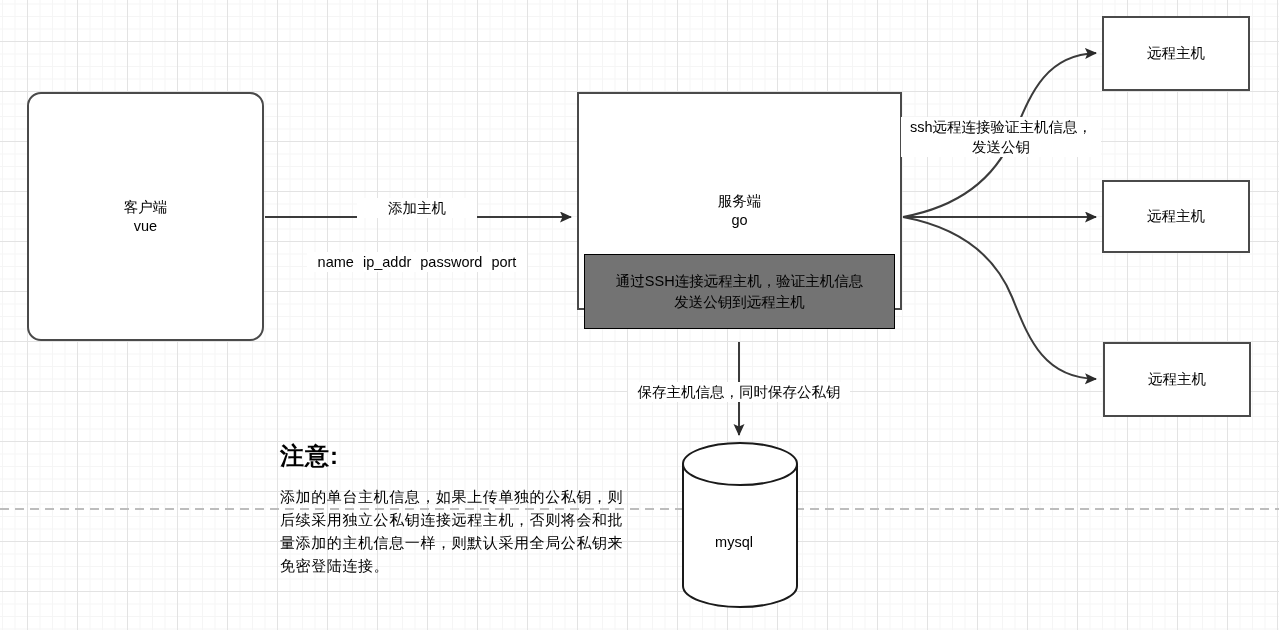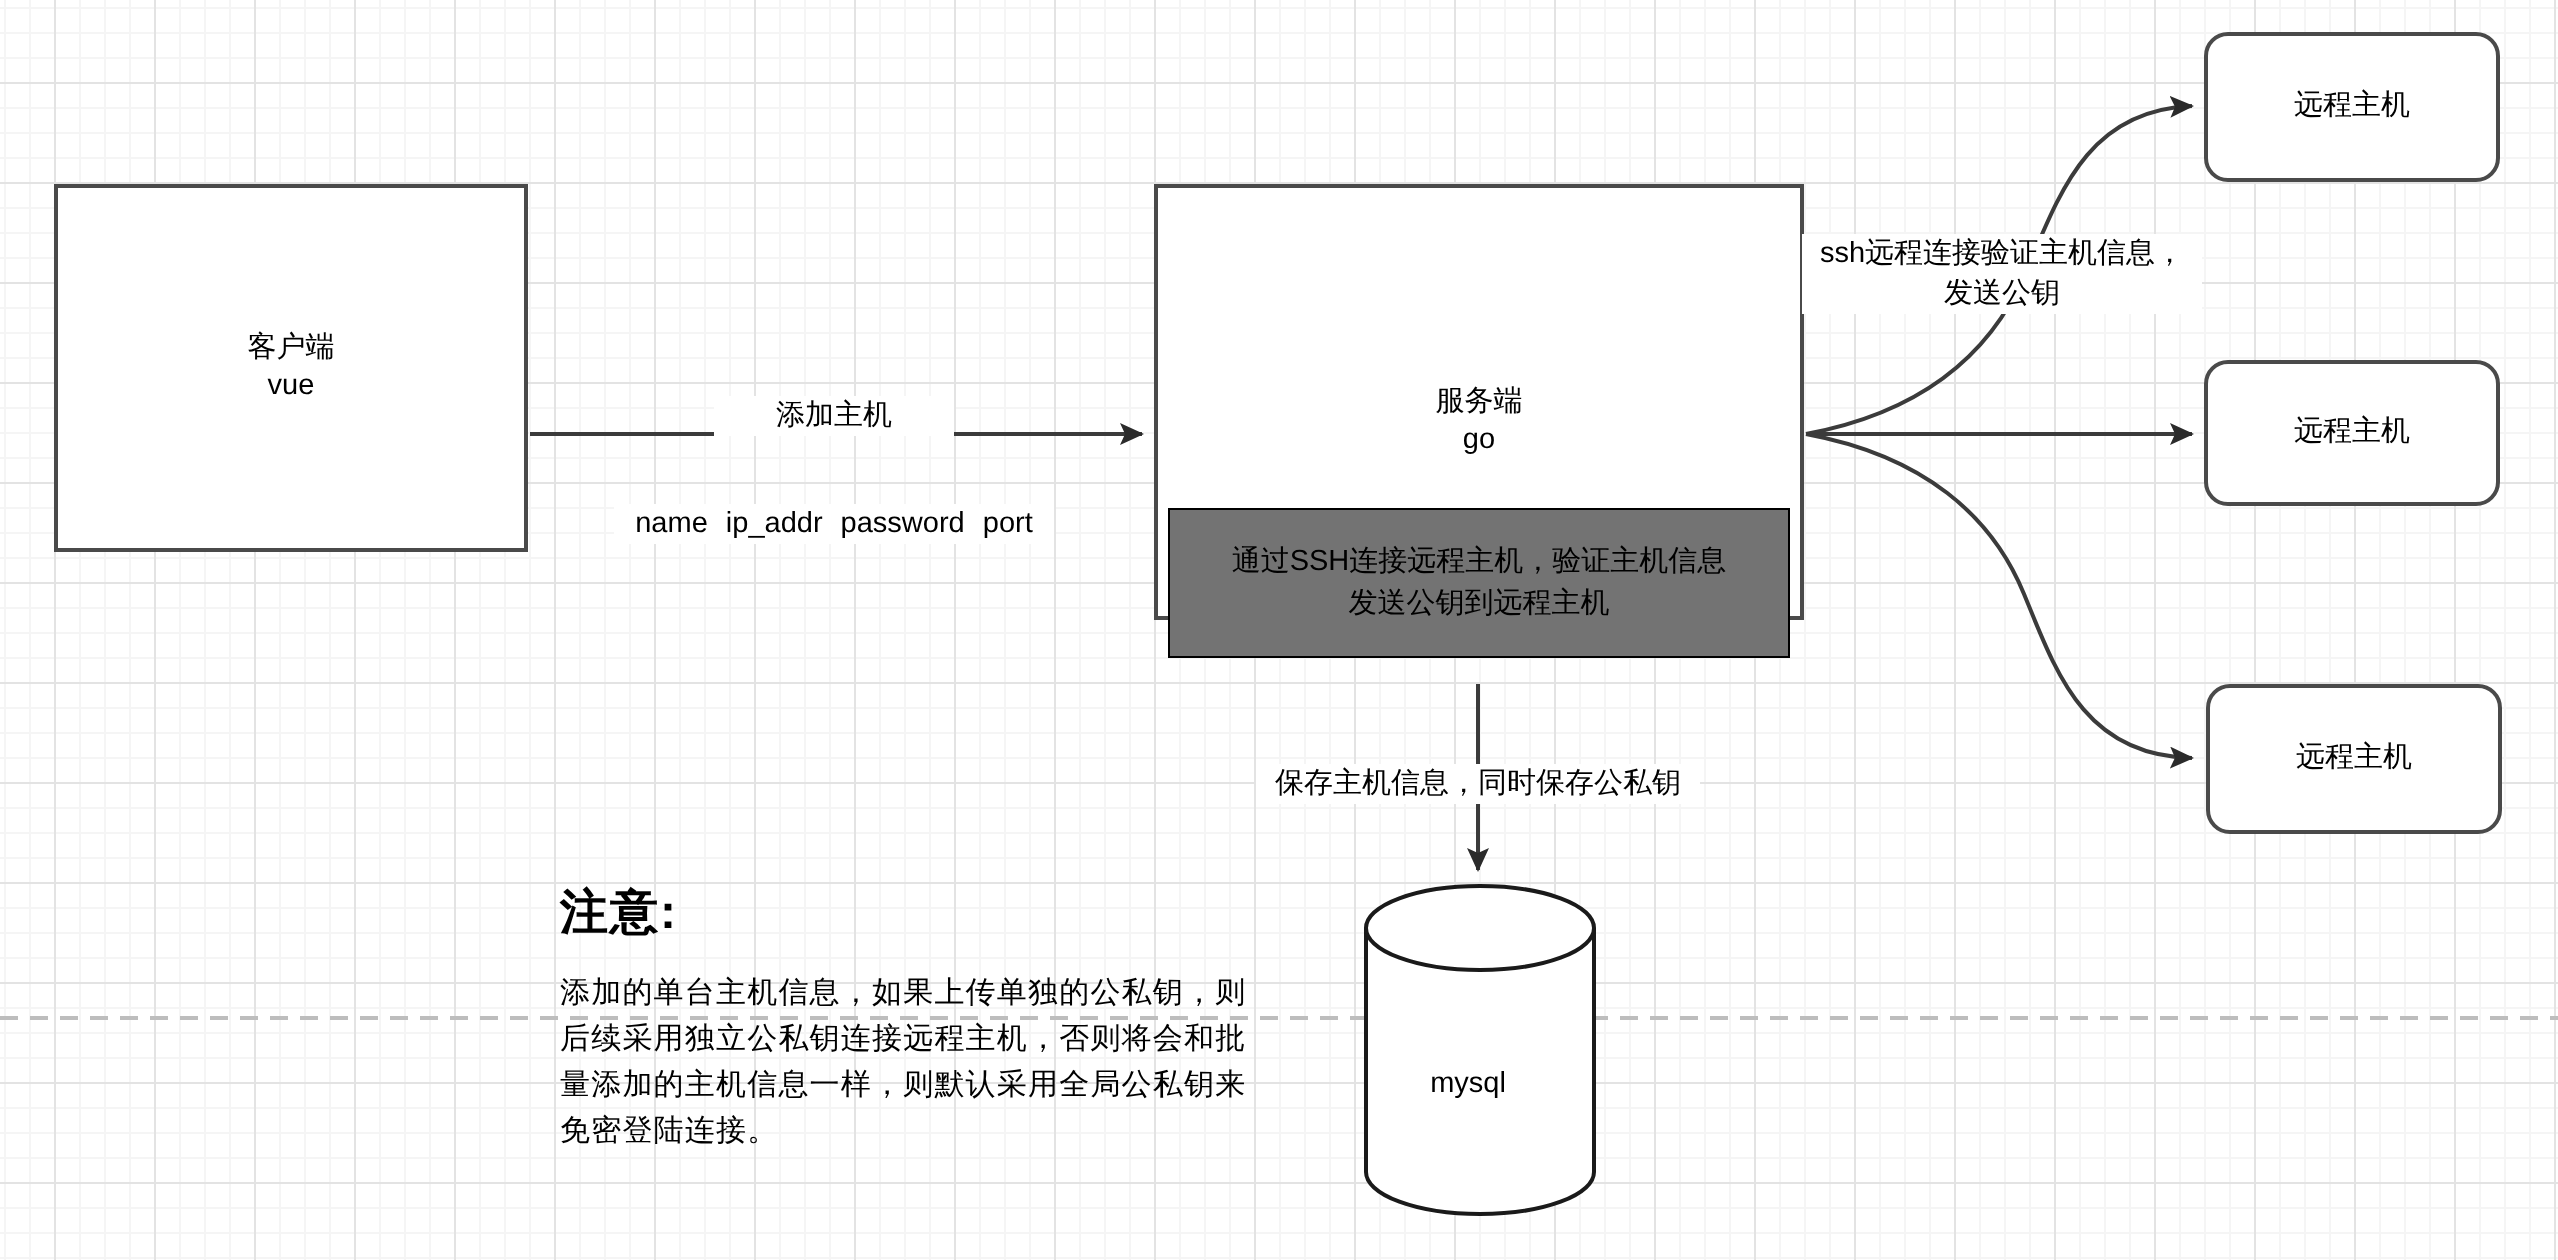--- a/index.html
+++ b/index.html
@@ -19,30 +19,30 @@
   }
 
   svg.wires{ position:absolute; left:0; top:0; z-index:1; }
 
   .shape{
     position:absolute; z-index:2; background:#fff;
     border:2px solid #4a4a4a;
     display:flex; flex-direction:column; align-items:center; justify-content:center;
     font-size:14.5px; line-height:19px; text-align:center;
   }
-  .client-box{ left:27px; top:92px; width:237px; height:184px; }
+  .client-box{ left:27px; top:92px; width:237px; height:249px;border-radius:14px; }
   .server-box{ left:577px; top:92px; width:325px; height:218px; justify-content:flex-start; }
   .server-title{ position:absolute; left:0; top:98px; width:100%; text-align:center; }
   .inner-box{
     position:absolute; left:5px; top:160px; width:311px; height:75px;
     background:#737373; border:1.5px solid #000;
     display:flex; flex-direction:column; align-items:center; justify-content:center;
     font-size:14.5px; line-height:21px; text-align:center;
   }
-  .host-box{ border-radius:12px; width:148px; height:75px; }
+  .host-box{ border-radius:0; width:148px; height:75px; }
   .host-1{ left:1102px; top:16px; }
   .host-2{ left:1102px; top:180px; height:73px; }
   .host-3{ left:1103px; top:342px; }
 
   .edge-label{
     position:absolute; z-index:3; text-align:center;
     font-size:14.5px; line-height:20px; background:#fff;
   }
   .lbl-add-1{ left:357px; top:198px; width:120px; }
   .lbl-add-2{ left:307px; top:218px; width:220px; word-spacing:5px;margin-top:34px; }

